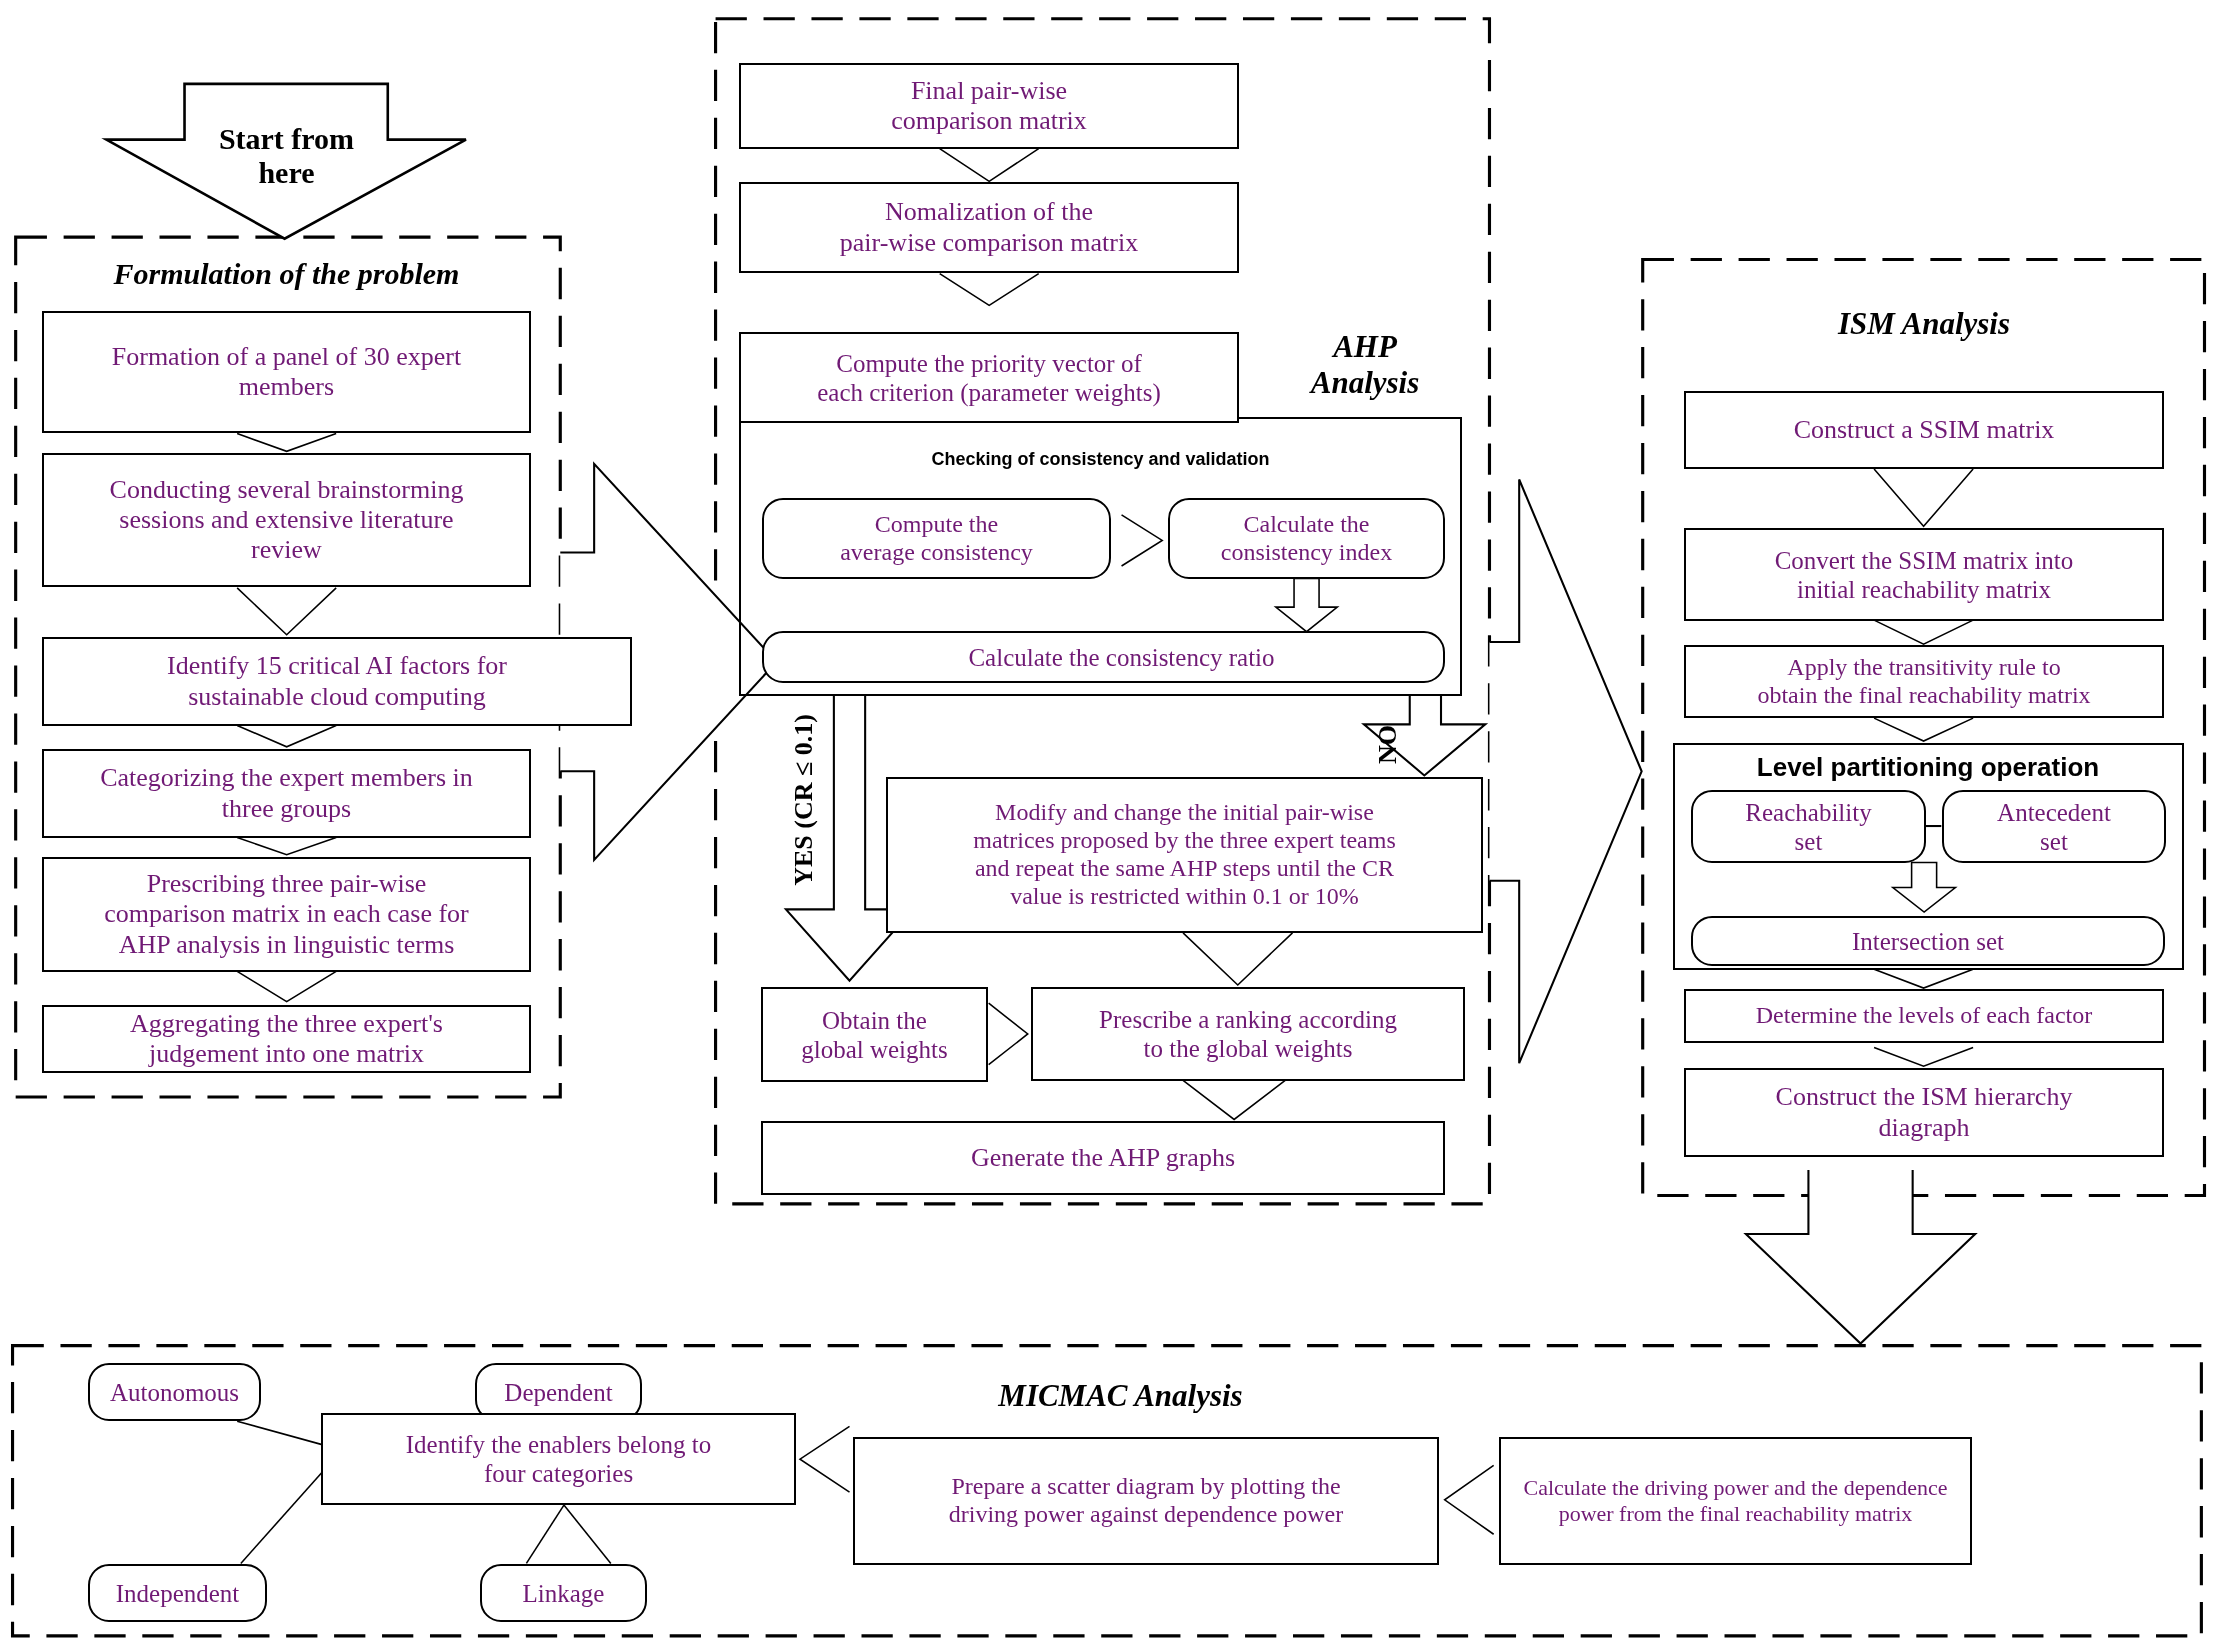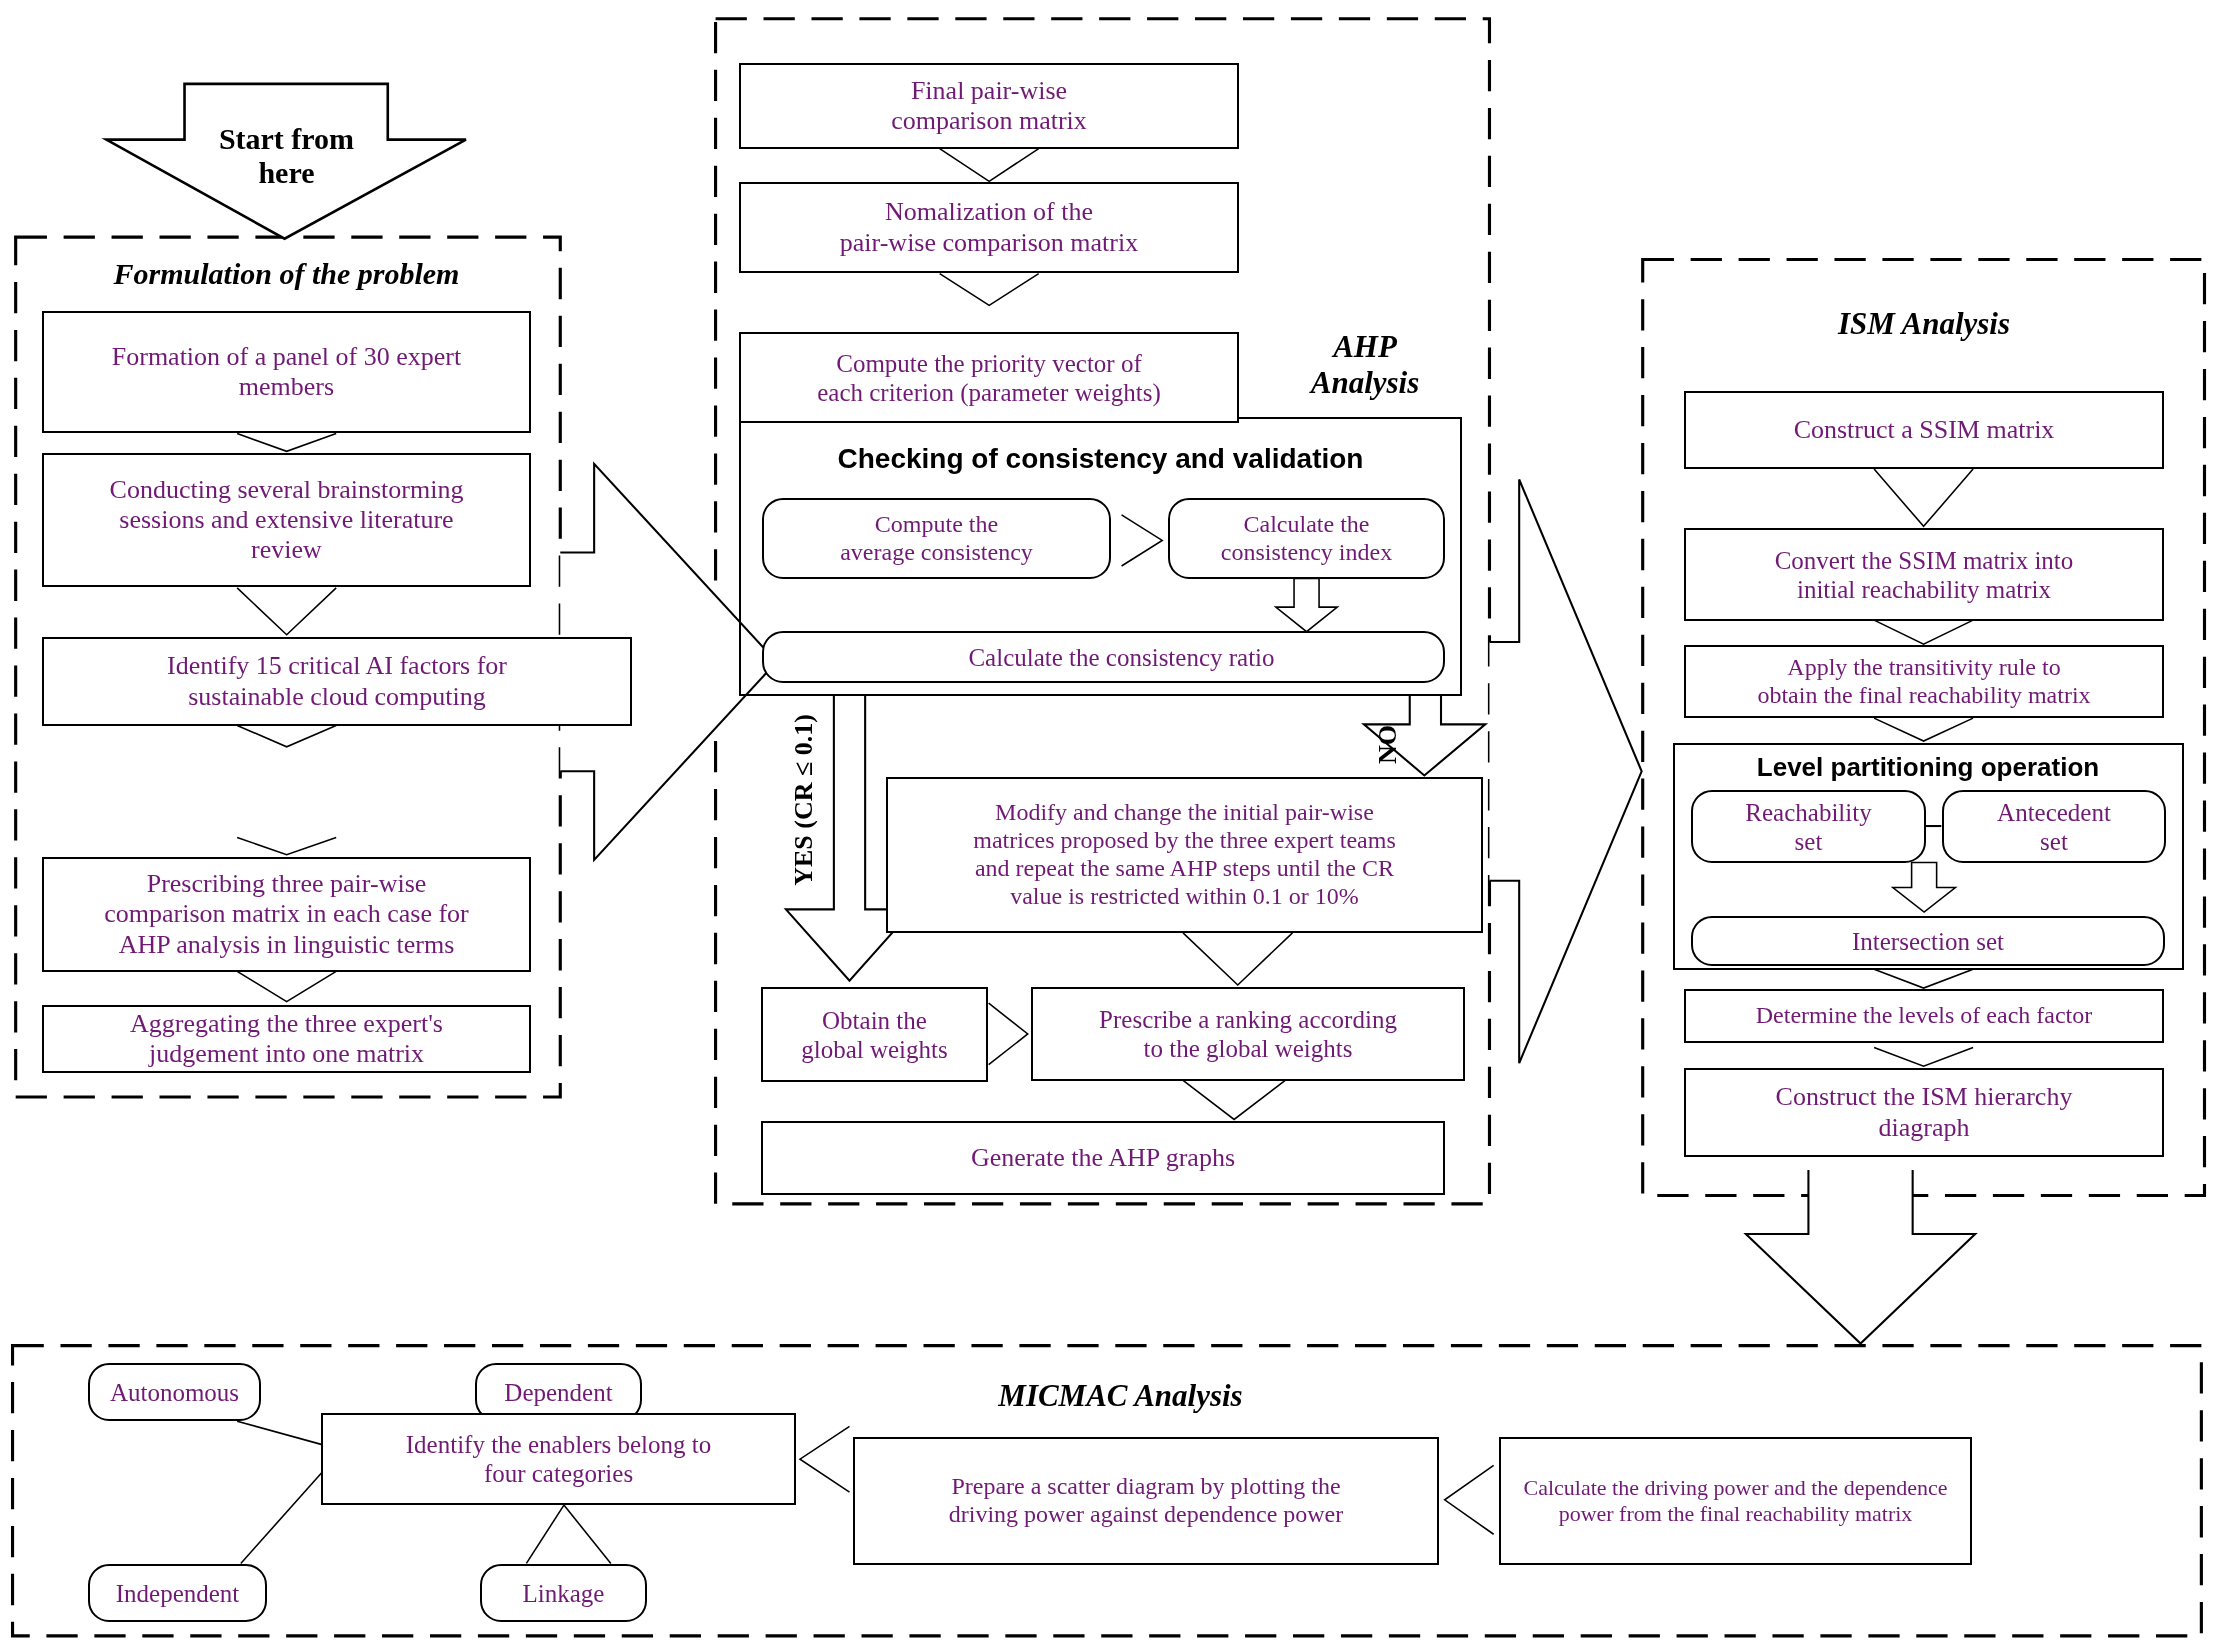--- a/index.html
+++ b/index.html
@@ -11,21 +11,21 @@
        white-space:pre-line;font-weight:normal;color:#701a75;line-height:1.16;z-index:2;box-sizing:border-box;}
   .frame{background:transparent;z-index:1;}
   .rounded{border-radius:21px;border-width:2.1px;}
   .label{position:absolute;display:flex;align-items:center;justify-content:center;
          text-align:center;white-space:pre-line;font-weight:bold;color:#000;
          line-height:1.15;z-index:3;}
   .italic{font-style:italic;}
   .sans{font-family:"Liberation Sans",sans-serif;}
   .vrot{transform:rotate(-90deg);}
   .t42{font-size:22px;} .t46{font-size:24px;} .t48{font-size:25px;}
-  .t50{font-size:26px;} .t52{font-size:28px;}
+  .t50{font-size:26px;} .t52{font-size:18px;}
   .t58{font-size:30px;} .t60{font-size:31px;}
 </style>
 </head>
 <body>
 
 <div id="canvas">
 
   <svg class="layer" width="2216" height="1651" viewBox="0 0 4252 3168">
 
     <rect x="30" y="455" width="1045" height="1650" fill="none" stroke="#000" stroke-width="6" stroke-dasharray="60 32"></rect>
@@ -99,20 +99,22 @@
   <div class="label vrot t50" style="left:668px;top:782px;width:271px;height:36px;">YES (CR ≤ 0.1)</div>
   <div class="label vrot t50" style="left:1348px;top:729px;width:78px;height:31px;">NO</div>
 
   <div class="box t50" style="left:42px;top:311px;width:489px;height:122px;">Formation of a panel of 30 expert
 members</div>
   <div class="box t50" style="left:42px;top:453px;width:489px;height:134px;">Conducting several brainstorming
 sessions and extensive literature
 review</div>
   <div class="box t50" style="left:42px;top:637px;width:590px;height:89px;">Identify 15 critical AI factors for
 sustainable cloud computing</div>
+  <div class="box t50" style="left:42px;top:749px;width:489px;height:89px;">Categorizing the expert members in
+three groups</div>
   <div class="box t50" style="left:42px;top:857px;width:489px;height:115px;">Prescribing three pair-wise
 comparison matrix in each case for
 AHP analysis in linguistic terms</div>
   <div class="box t50" style="left:42px;top:1005px;width:489px;height:68px;">Aggregating the three expert's
 judgement into one matrix</div>
 
   <div class="box t50" style="left:739px;top:63px;width:500px;height:86px;">Final pair-wise
 comparison matrix</div>
   <div class="box t50" style="left:739px;top:182px;width:500px;height:91px;">Nomalization of the
 pair-wise comparison matrix</div>

